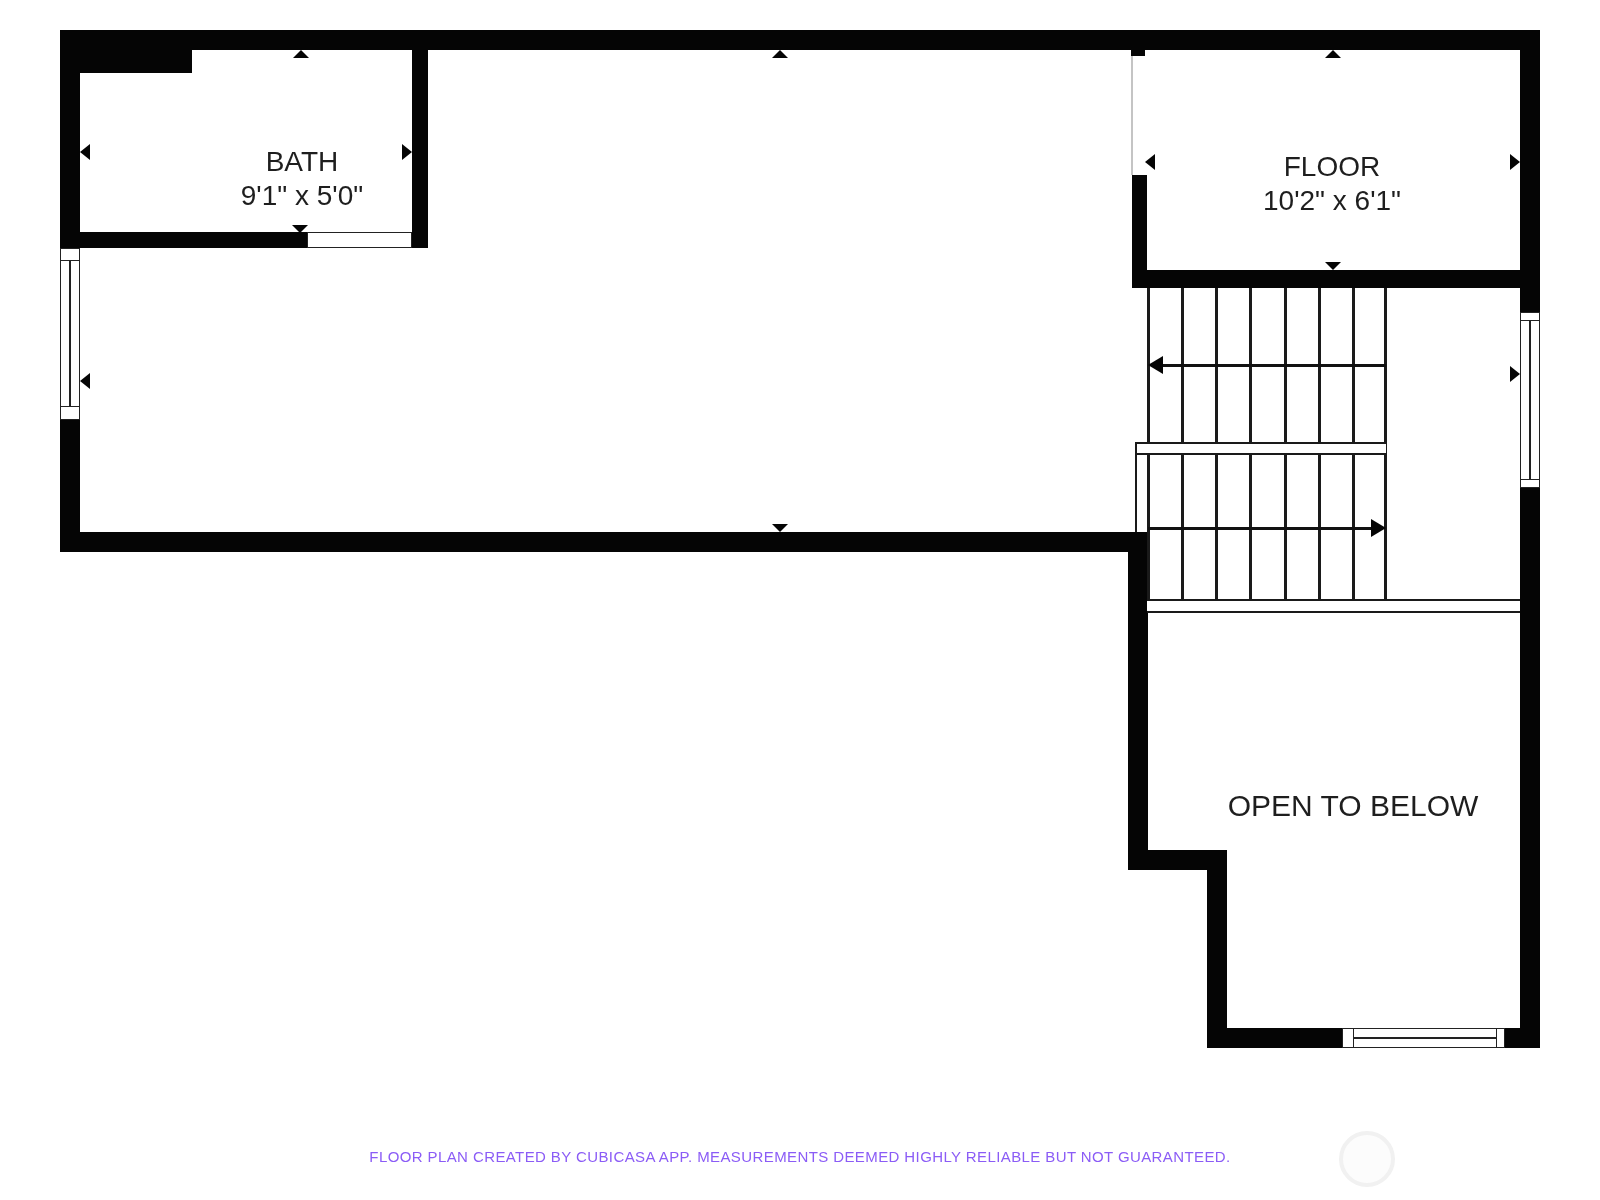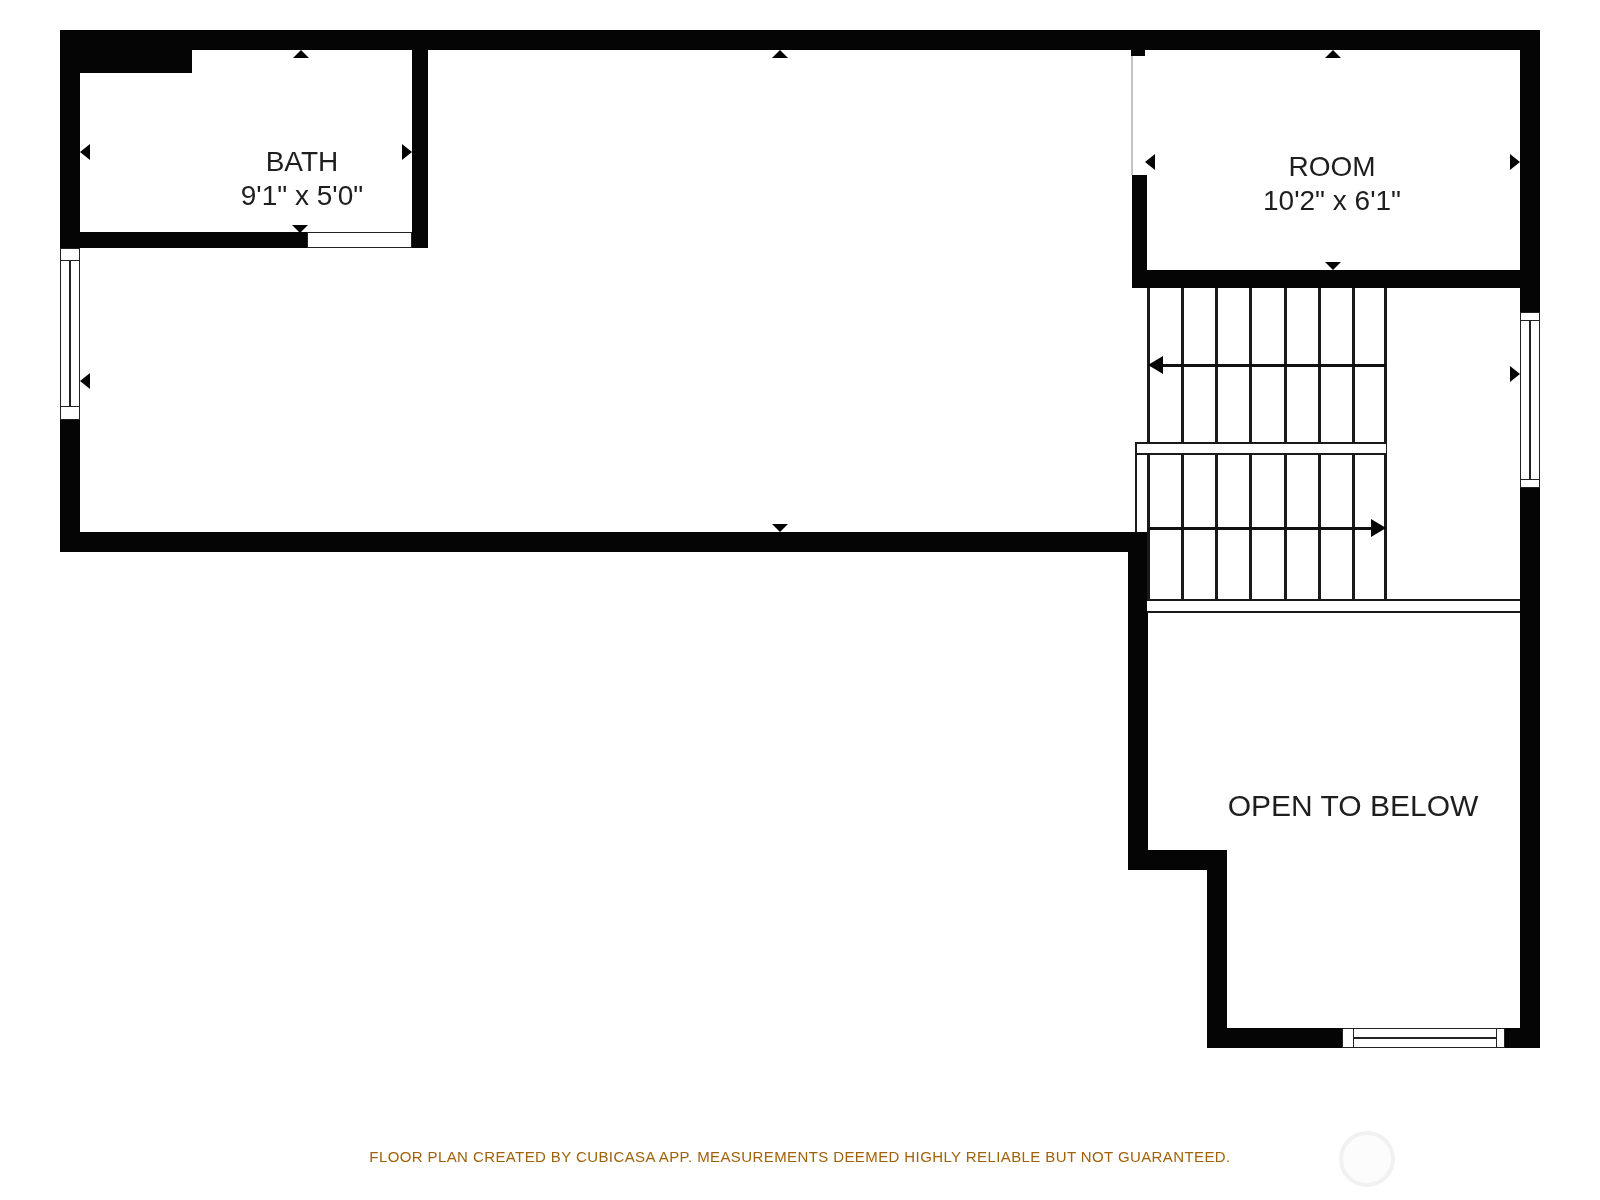--- a/index.html
+++ b/index.html
@@ -33,21 +33,21 @@
   .m-down{border-left:8px solid transparent;border-right:8px solid transparent;border-top:8px solid #050505;}
   .m-left{border-top:8px solid transparent;border-bottom:8px solid transparent;border-right:10px solid #050505;}
   .m-right{border-top:8px solid transparent;border-bottom:8px solid transparent;border-left:10px solid #050505;}
   
   .ah-left{position:absolute;width:0;height:0;border-top:9px solid transparent;border-bottom:9px solid transparent;border-right:15px solid #050505;}
   .ah-right{position:absolute;width:0;height:0;border-top:9px solid transparent;border-bottom:9px solid transparent;border-left:15px solid #050505;}
   .arrow-line{position:absolute;height:3px;background:#111;}
   
   #footer{
     position:absolute;left:0;top:1148px;width:1600px;text-align:center;
-    color:#a16207;font-size:15px;letter-spacing:0.4px;
+    color:#8b5cf6;font-size:15px;letter-spacing:0.4px;
   }
   #logo-circle{
     position:absolute;left:1339px;top:1131px;width:56px;height:56px;border-radius:50%;
     border:4px solid #f1f1f1;background:#fcfcfc;box-sizing:border-box;
   }
 </style>
 </head>
 <body>
 
 <div id="canvas">
@@ -110,21 +110,21 @@
   <div class="m m-down" style="left:772px;top:524px;"></div>
   <div class="m m-left" style="left:80px;top:373px;"></div>
   <div class="m m-right" style="left:1510px;top:366px;"></div>
 
   <div class="room-label" style="left:302px;top:179px;">
     <div>BATH</div>
     <div>9'1" x 5'0"</div>
   </div>
 
   <div class="room-label" style="left:1332px;top:184px;">
-    <div>ROOM</div>
+    <div>FLOOR</div>
     <div>10'2" x 6'1"</div>
   </div>
 
 
   <div class="room-label big" style="left:1353px;top:806px;text-align:center;">
     <div>OPEN TO BELOW</div>
   </div>
 
   <div id="footer">FLOOR PLAN CREATED BY CUBICASA APP. MEASUREMENTS DEEMED HIGHLY RELIABLE BUT NOT GUARANTEED.</div>
   <div id="logo-circle"></div>

